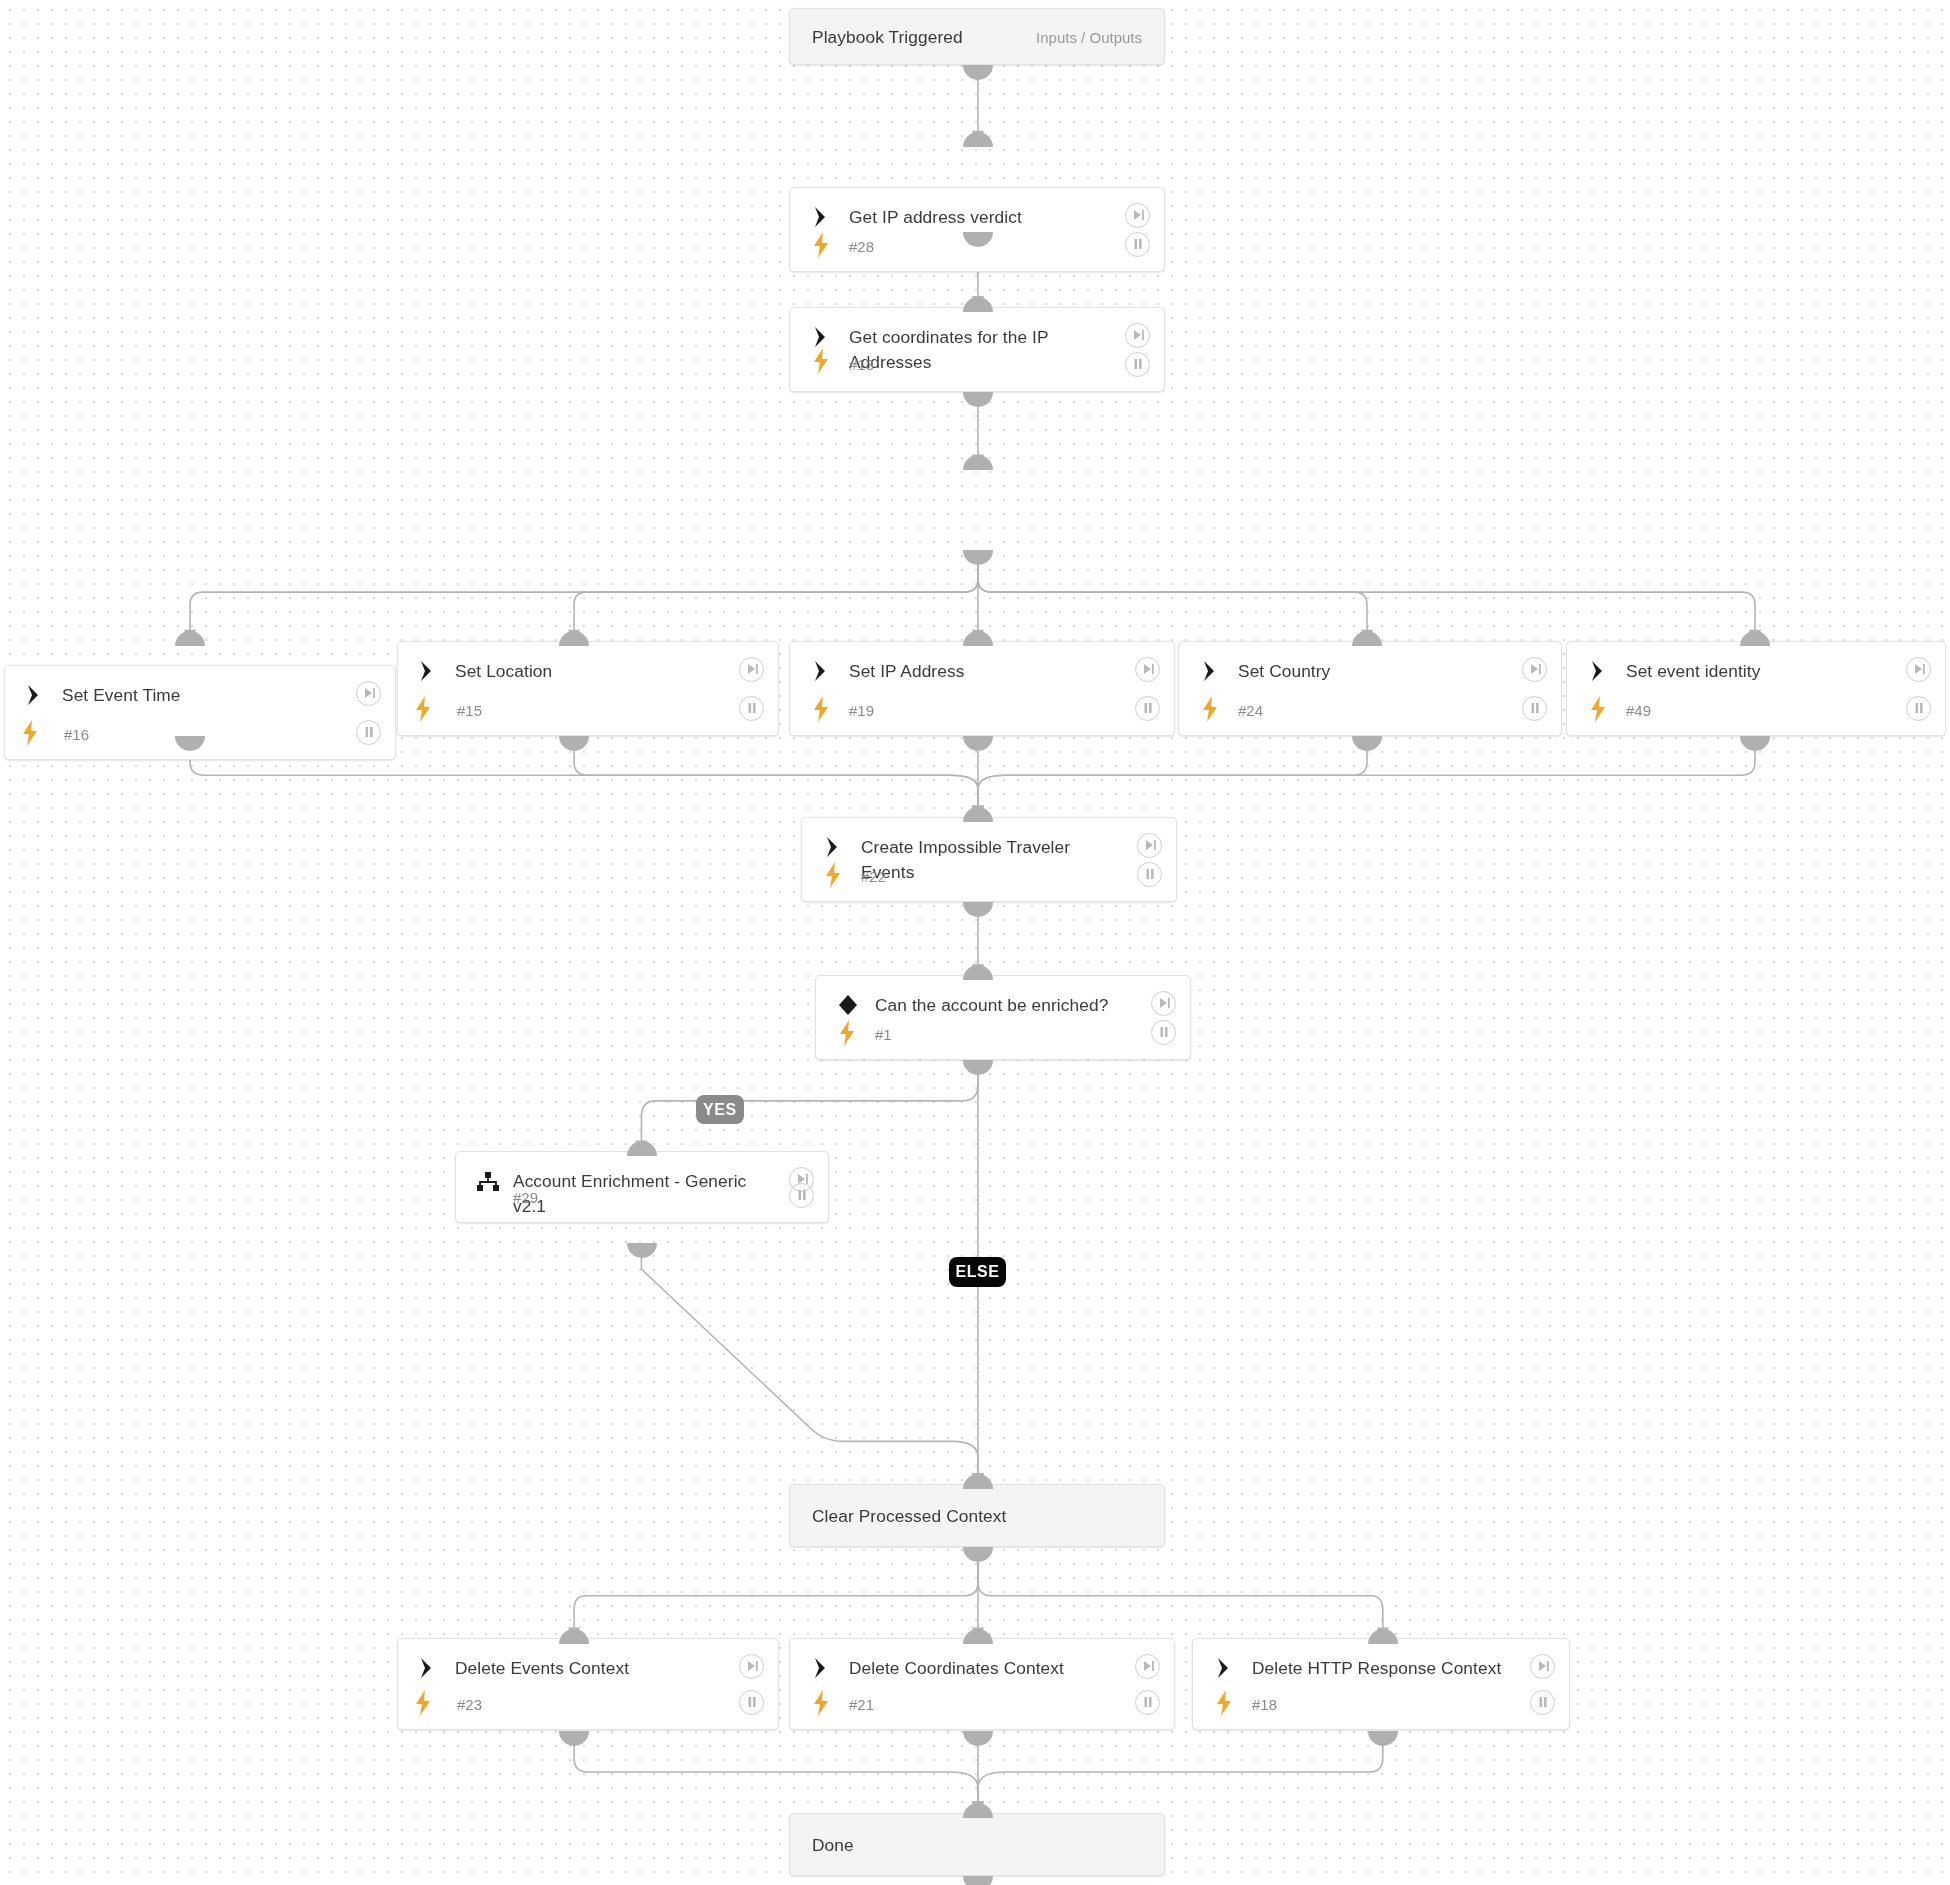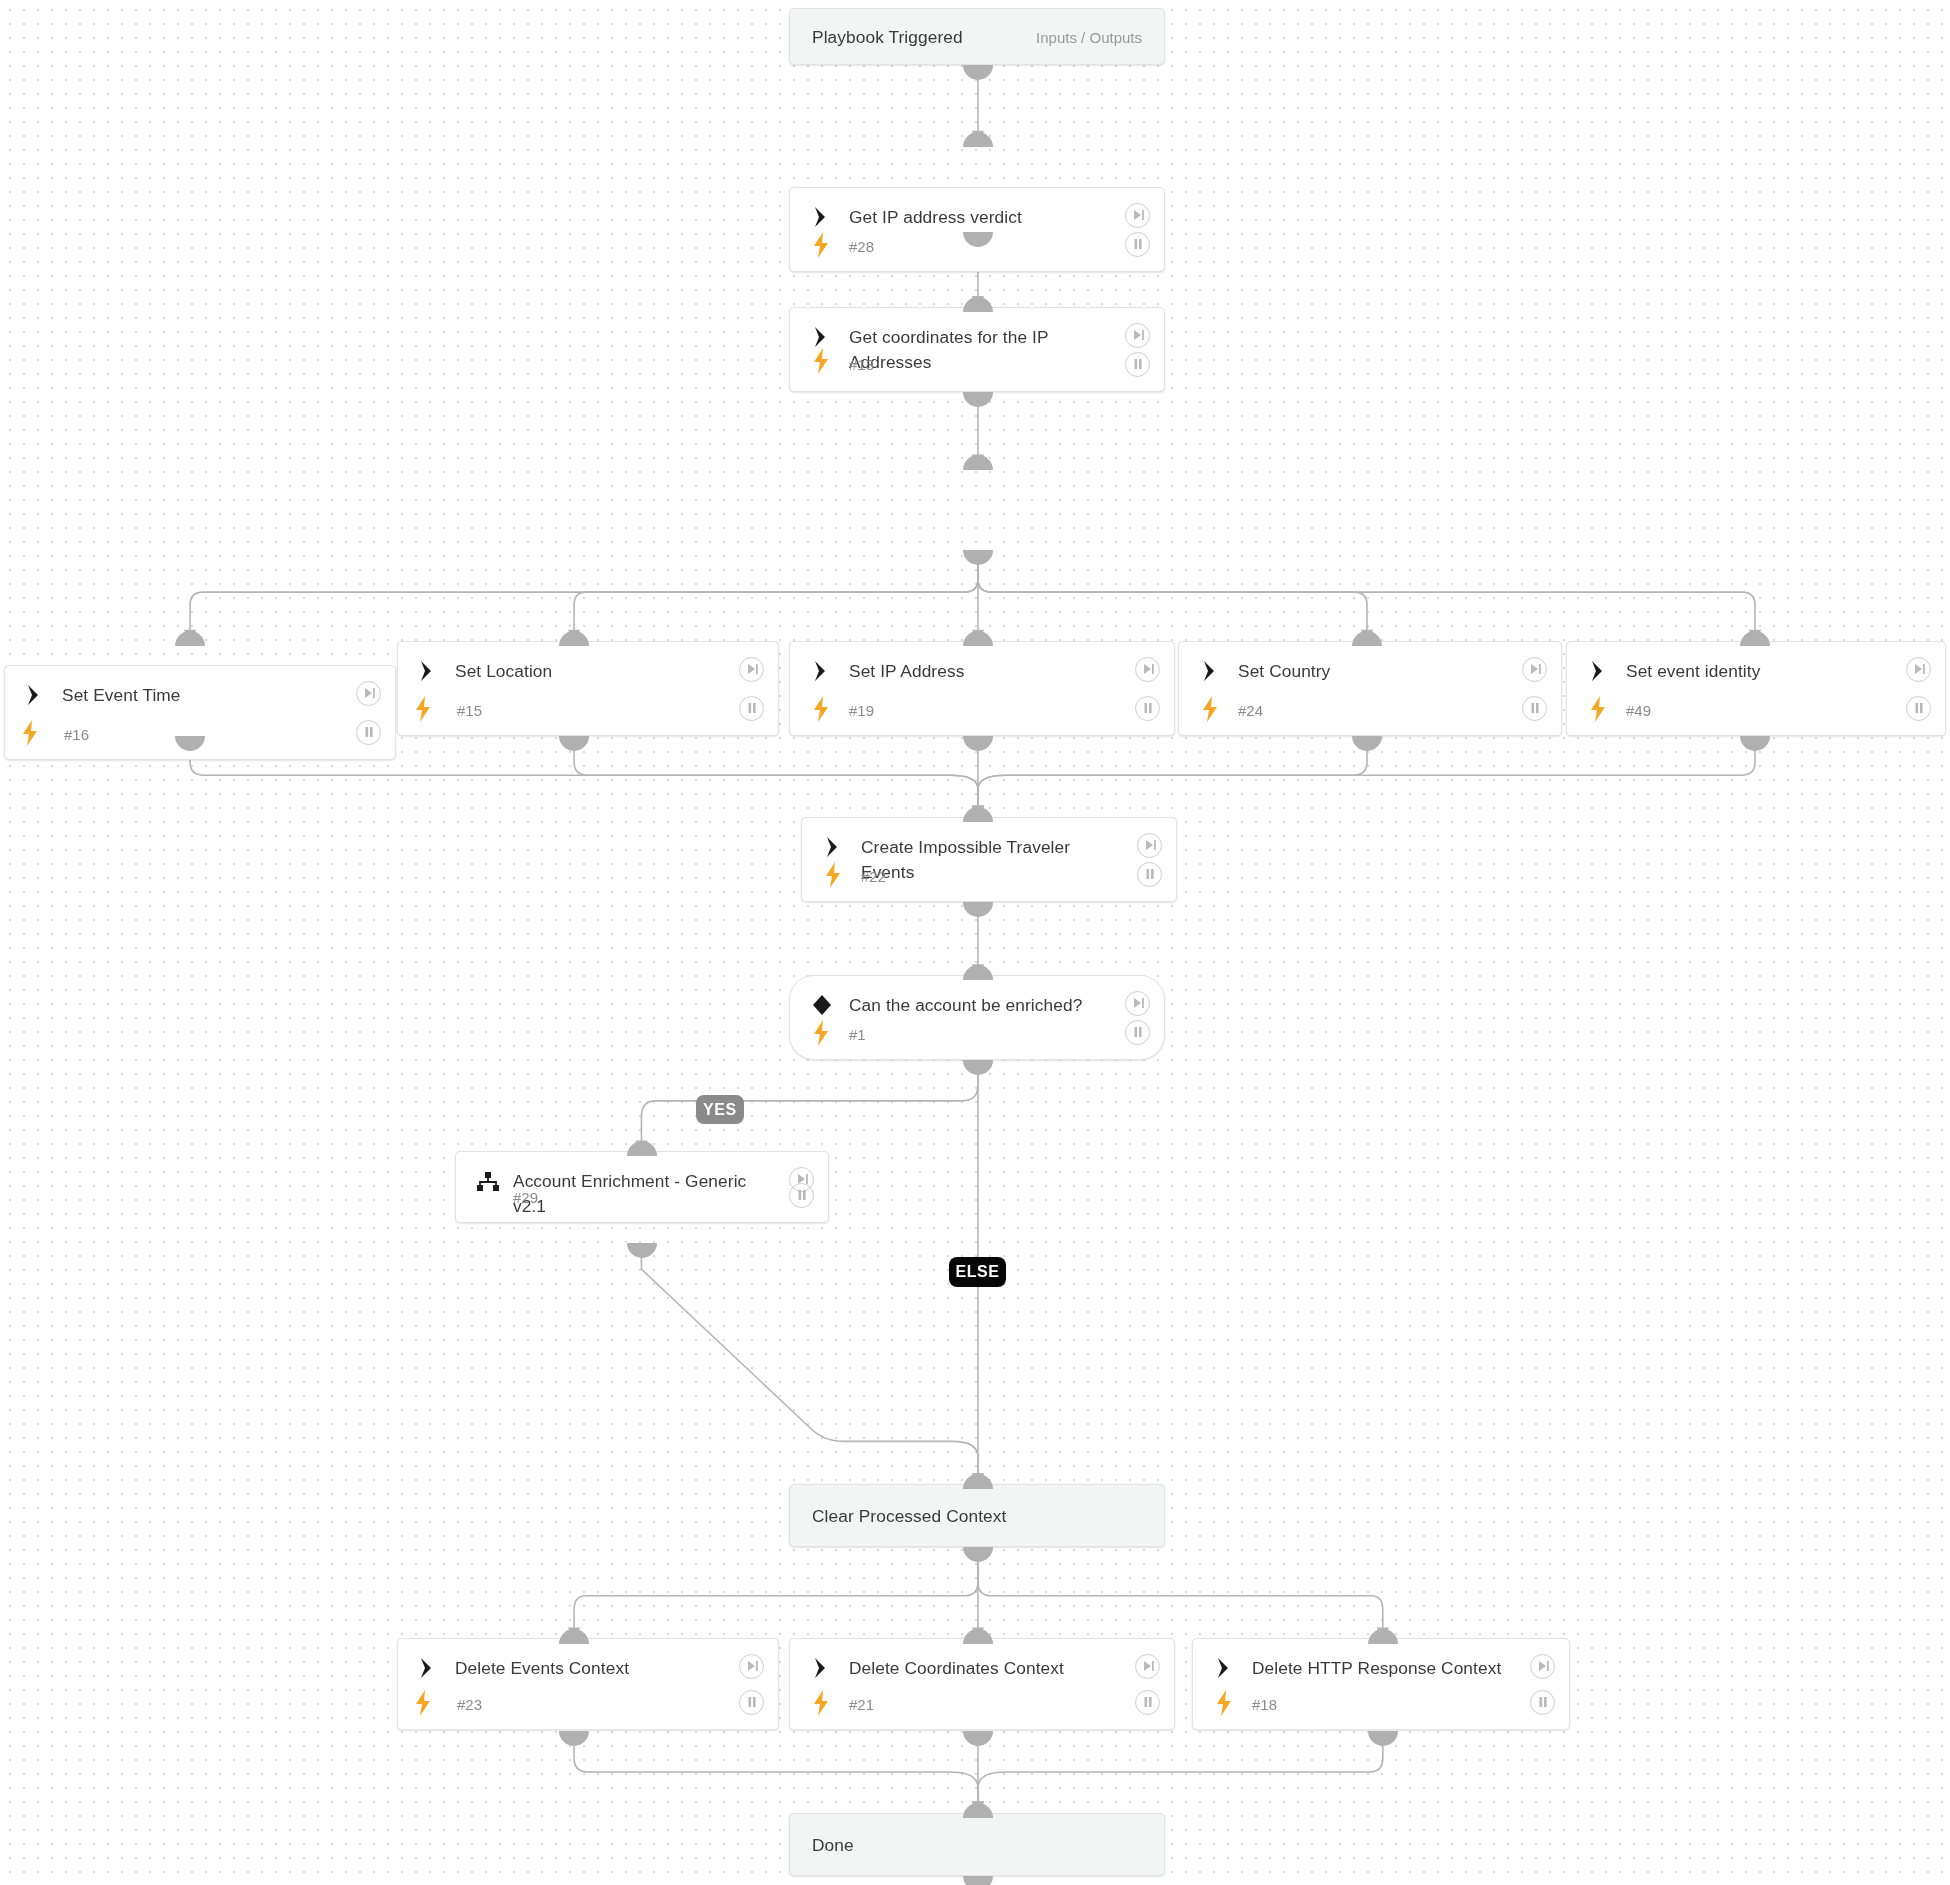--- a/index.html
+++ b/index.html
@@ -374,21 +374,21 @@
     <div class="ctrl pause">
       <svg width="22" height="22" viewBox="0 0 22 22">
           <rect x="7.5" y="6" width="2.6" height="10" fill="#b9b9b9"></rect>
           <rect x="12" y="6" width="2.6" height="10" fill="#b9b9b9"></rect>
         </svg>
     </div>
   </div>
   <div class="port out" style="left:963px;top:902px;"></div>
 
   <div class="port in" style="left:963px;top:965px;"></div>
-  <div class="node" style="left:789px;top:975px;width:376px;height:85px;border-radius:25px;">
+  <div class="node" style="left:815px;top:975px;width:376px;height:85px;">
     <span class="glyph">
       <svg width="28" height="26" viewBox="0 0 28 26">
           <path d="M14,3 L23,13 L14,23 L5,13 Z" fill="#1a1a1a"></path>
         </svg>
     </span>
     <div class="title">Can the account be enriched?</div>
     <span class="bolt">
       <svg width="22" height="28" viewBox="0 0 22 28">
           <path d="M13,1 L4,15 L10,15 L8,27 L18,12 L12,12 Z" fill="#f5a623"></path>
         </svg>

